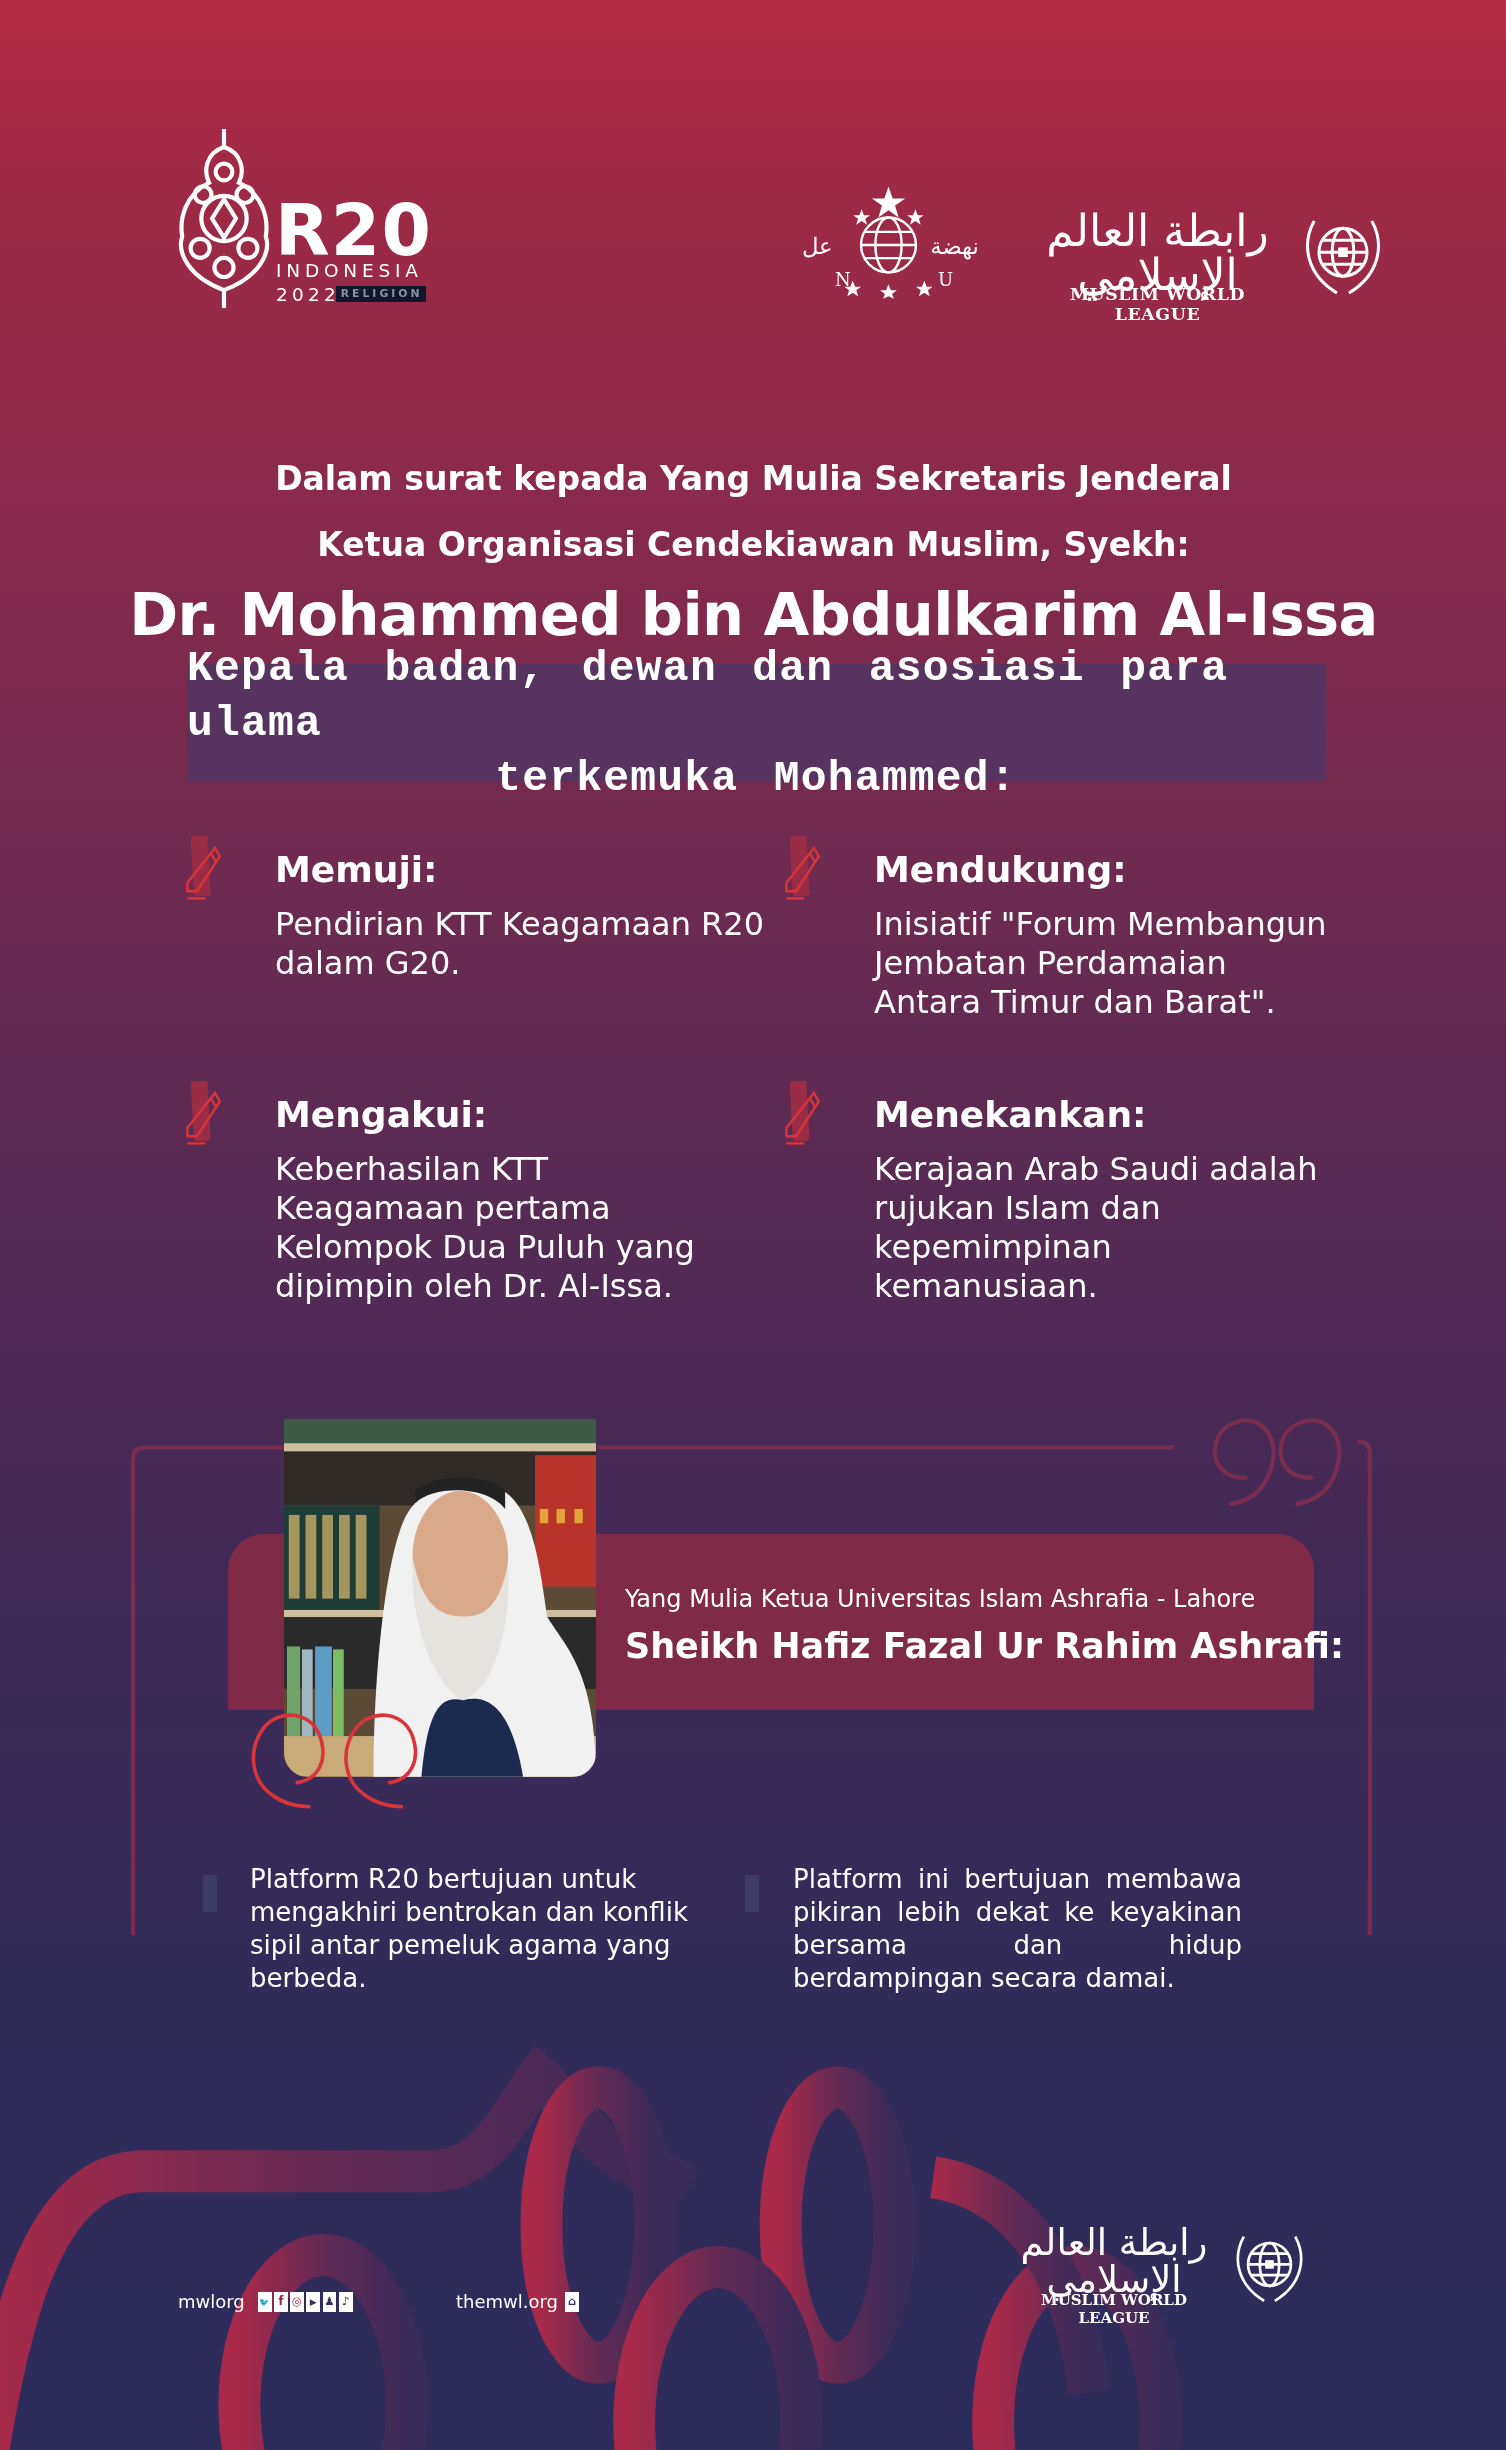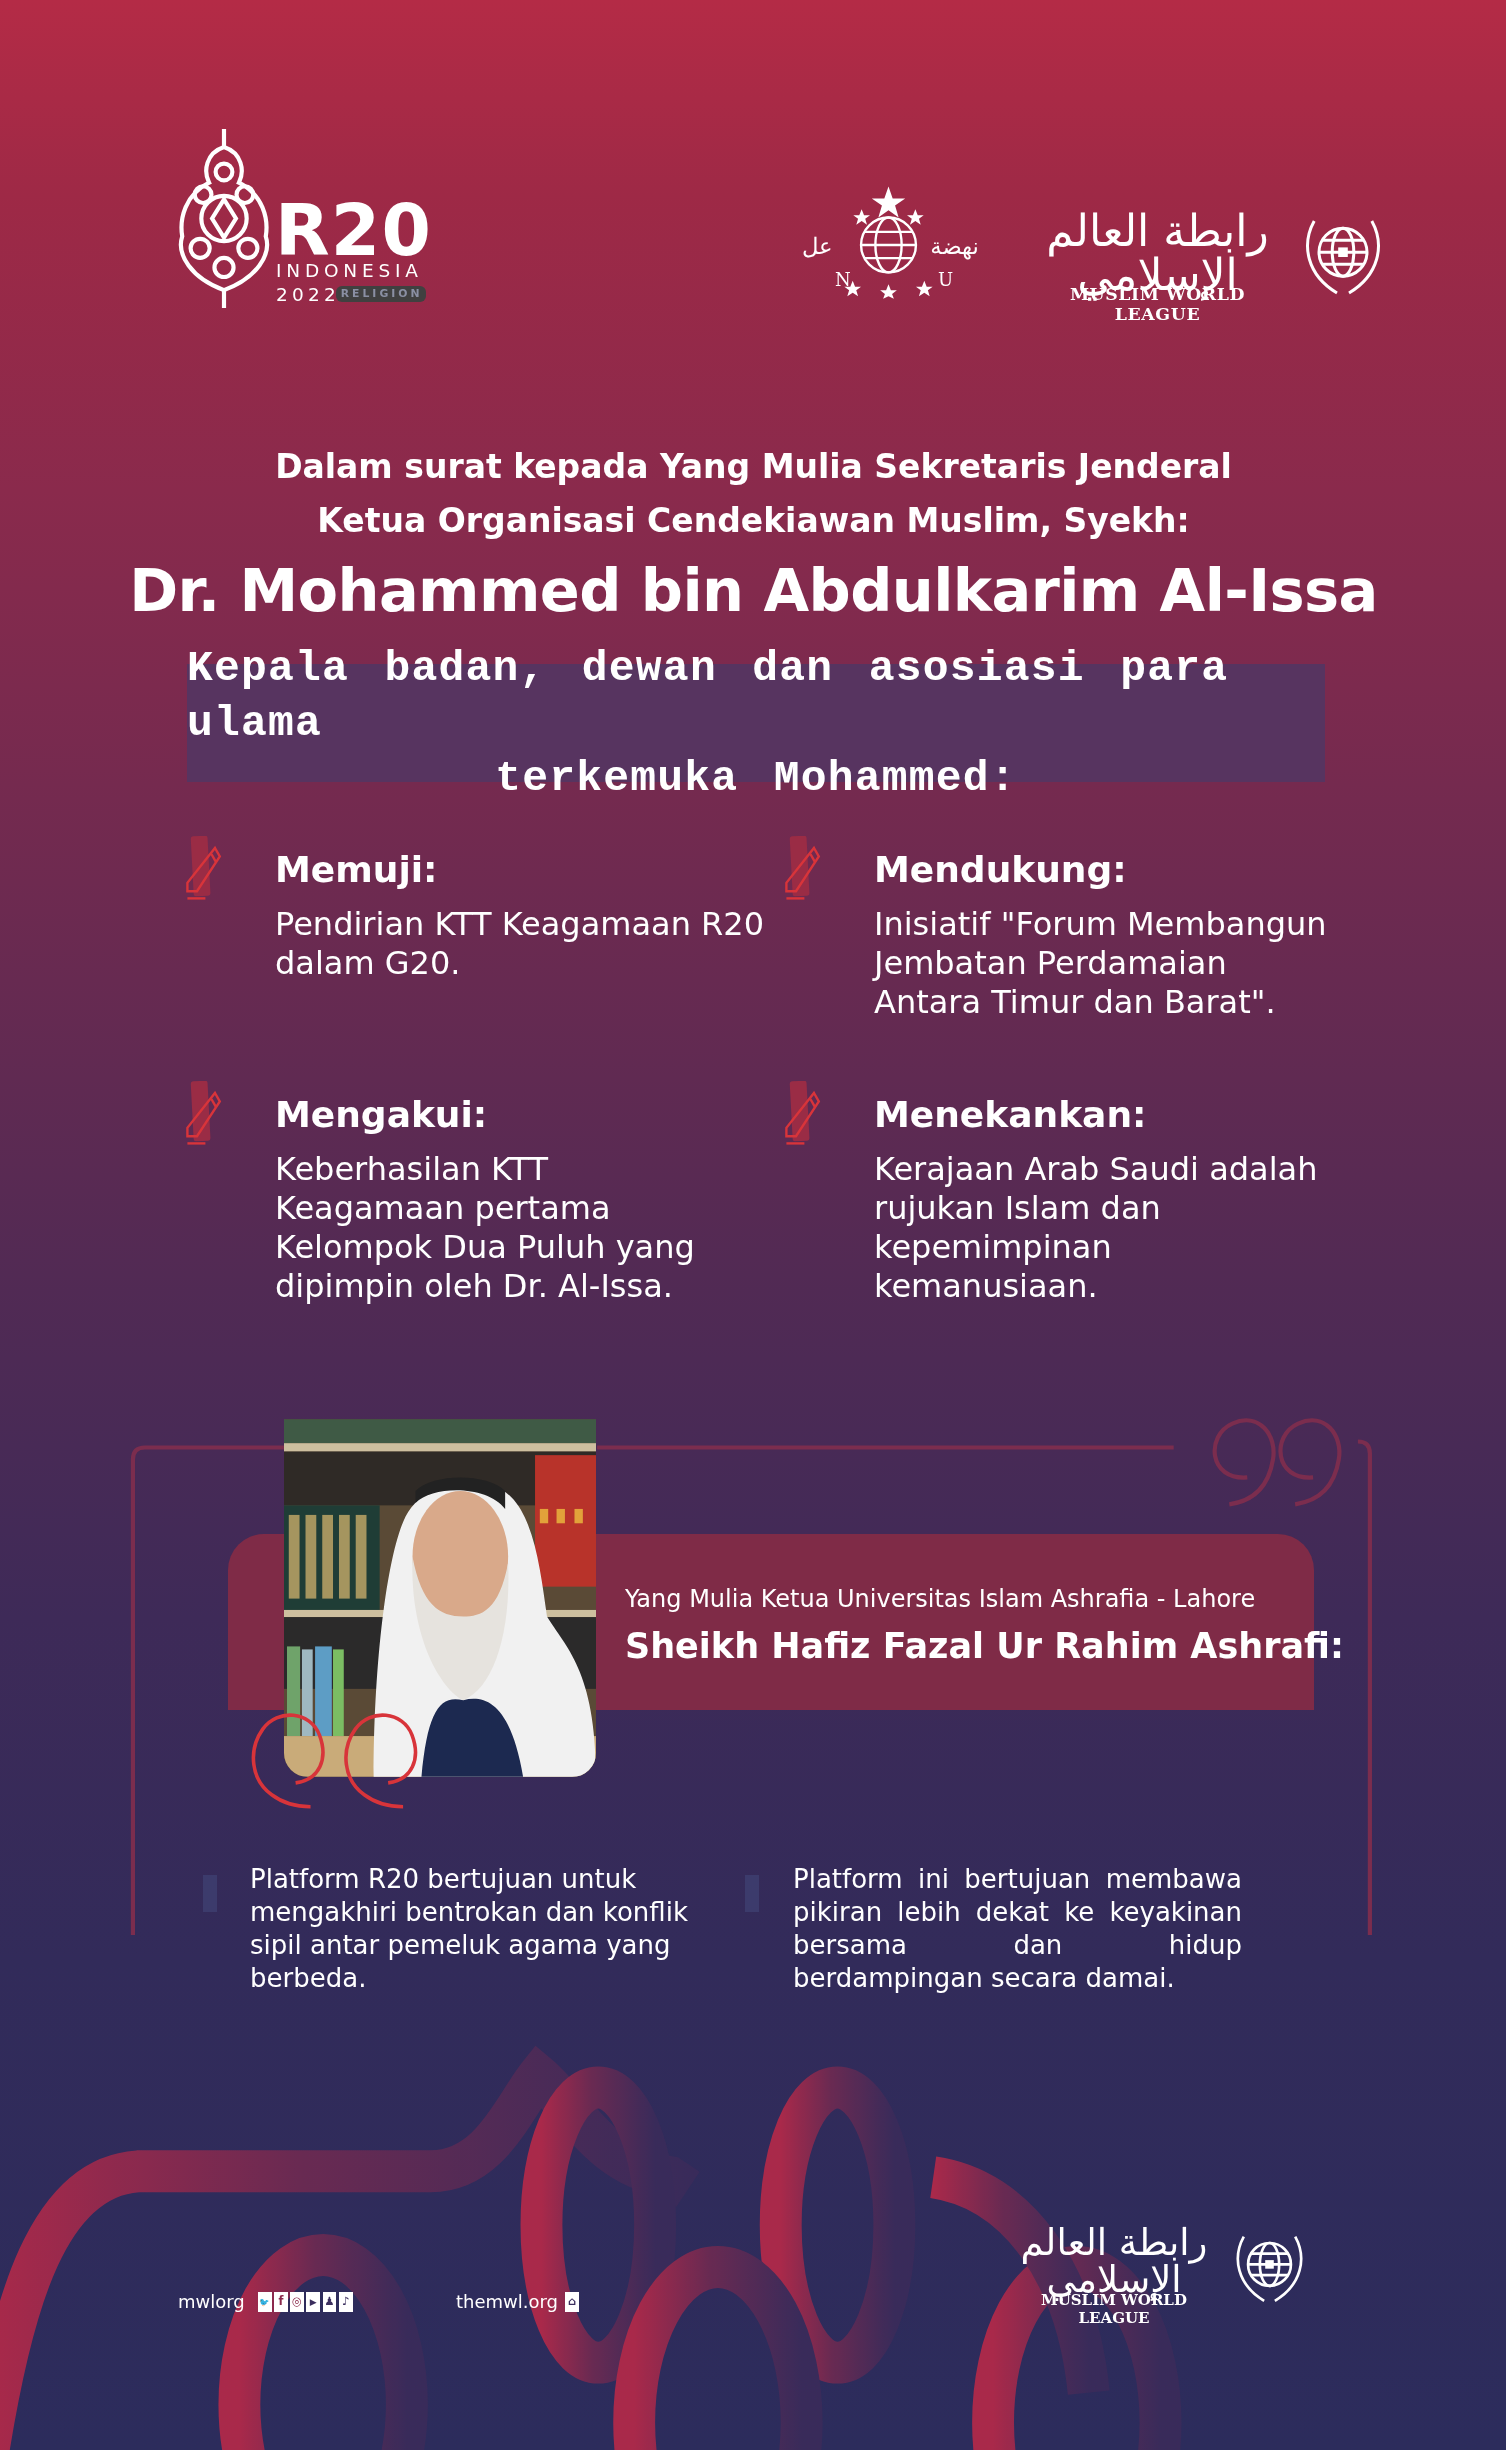--- a/index.html
+++ b/index.html
@@ -9,33 +9,33 @@
     color: #ffffff;
     background: linear-gradient(180deg, #b42b46 0%, #9e2946 8%, #8a2a4c 20%, #6e2a50 36%, #522a54 52%, #3e2a58 66%, #322b5a 80%, #2c2c5c 100%);
   }
   .abs { position: absolute; }
 
   
   .r20-logo { left: 173px; top: 129px; width: 263px; height: 179px; }
   .r20-title { position: absolute; left: 102px; top: 66px; font-size: 71px; font-weight: bold; letter-spacing: 1.2px; line-height: 1; font-family: "DejaVu Sans", sans-serif; }
   .r20-country { position: absolute; left: 103px; top: 133px; font-size: 18.5px; letter-spacing: 4.8px; line-height: 1; }
   .r20-year { position: absolute; left: 103px; top: 157px; font-size: 18.5px; letter-spacing: 4.2px; line-height: 1; }
-  .r20-religion { position: absolute; left: 163px; top: 157px; background: #404040; color: #8a8fa3; font-size: 10.8px; letter-spacing: 3px; padding: 3px 3.6px 2.4px 4.8px; line-height: 1; font-weight: bold; border-radius: 6px; }
+  .r20-religion { position: absolute; left: 163px; top: 157px; background: #0f172a; color: #8a8fa3; font-size: 10.8px; letter-spacing: 3px; padding: 3px 3.6px 2.4px 4.8px; line-height: 1; font-weight: bold; }
 
   .nu-logo { left: 796px; top: 179px; width: 185px; height: 120px; }
   .nu-letter { position: absolute; font-family: "DejaVu Serif", serif; font-size: 18px; }
 
   .mwl-logo { left: 1029px; top: 209px; width: 359px; height: 102px; }
   .mwl-arabic { position: absolute; left: 0; top: 0; width: 257px; text-align: center; font-size: 44px; font-family: "DejaVu Serif", serif; direction: rtl; line-height: 1; }
   .mwl-english { position: absolute; left: 0; top: 75px; width: 257px; text-align: center; font-family: "DejaVu Serif", "Liberation Serif", serif; font-weight: bold; font-size: 17.3px; letter-spacing: 0.6px; }
   .mwl-emblem { position: absolute; left: 272px; top: 0; width: 84px; height: 90px; }
 
   
   .intro { left: 0; top: 440px; width: 1507px; text-align: center; }
-  .intro-line { font-size: 33px; font-weight: bold; line-height: 54px; }
+  .intro-line { font-size: 33px; font-weight: bold; line-height: 54px; margin-top: 12px; }
   .intro-name { font-size: 59px; font-weight: bold; line-height: 1.1; margin-top: 10.8px; letter-spacing: -0.6px; }
 
   .banner { left: 187px; top: 664px; width: 1138px; height: 118px; background: #573460; box-shadow: 0 0 0 0 transparent; display: flex; flex-direction: column; justify-content: center; align-items: center; font-family: Liberation Mono, monospace; }
   .banner-line { font-size: 43px; font-weight: bold; line-height: 55px; letter-spacing: 1.2px; word-spacing: 8.4px; }
 
   
   .point { width: 538px; }
   .point-icon { position: absolute; left: 0; top: 0; width: 42px; height: 66px; }
   .point-title { position: absolute; left: 90px; top: 13px; font-size: 36px; font-weight: bold; white-space: nowrap; }
   .point-body { position: absolute; left: 90px; top: 69px; font-size: 32px; line-height: 39px; width: 490px; }

